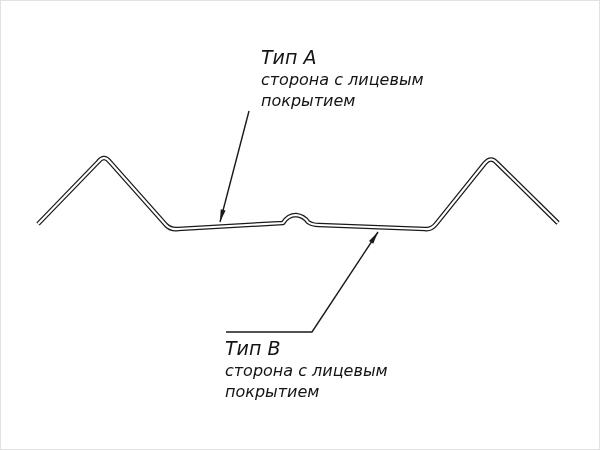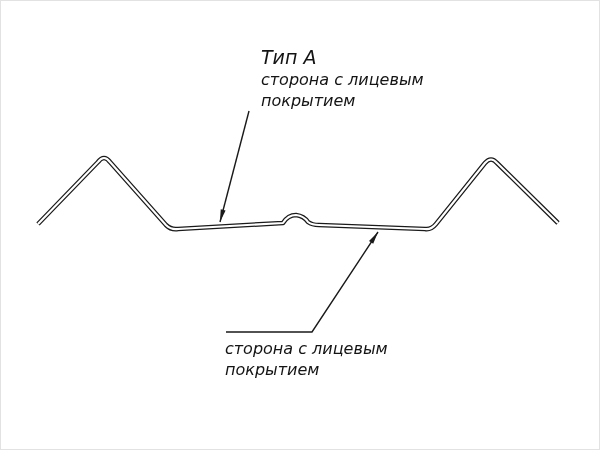--- a/index.html
+++ b/index.html
@@ -64,17 +64,18 @@
     <polyline points="225,331 311,331 377,231" fill="none" stroke="#1a1a1a" stroke-width="1.4" marker-end="url(#arrowhead)"></polyline>
   </svg>
 
   <div class="callout callout-a">
     <div class="callout-title">Тип А</div>
     <div class="callout-sub">сторона с лицевым</div>
     <div class="callout-sub">покрытием</div>
   </div>
 
   <div class="callout callout-b">
+    <div class="callout-title">Тип В</div>
     <div class="callout-sub">сторона с лицевым</div>
     <div class="callout-sub">покрытием</div>
   </div>
 
 </div>
 
 </body></html>

